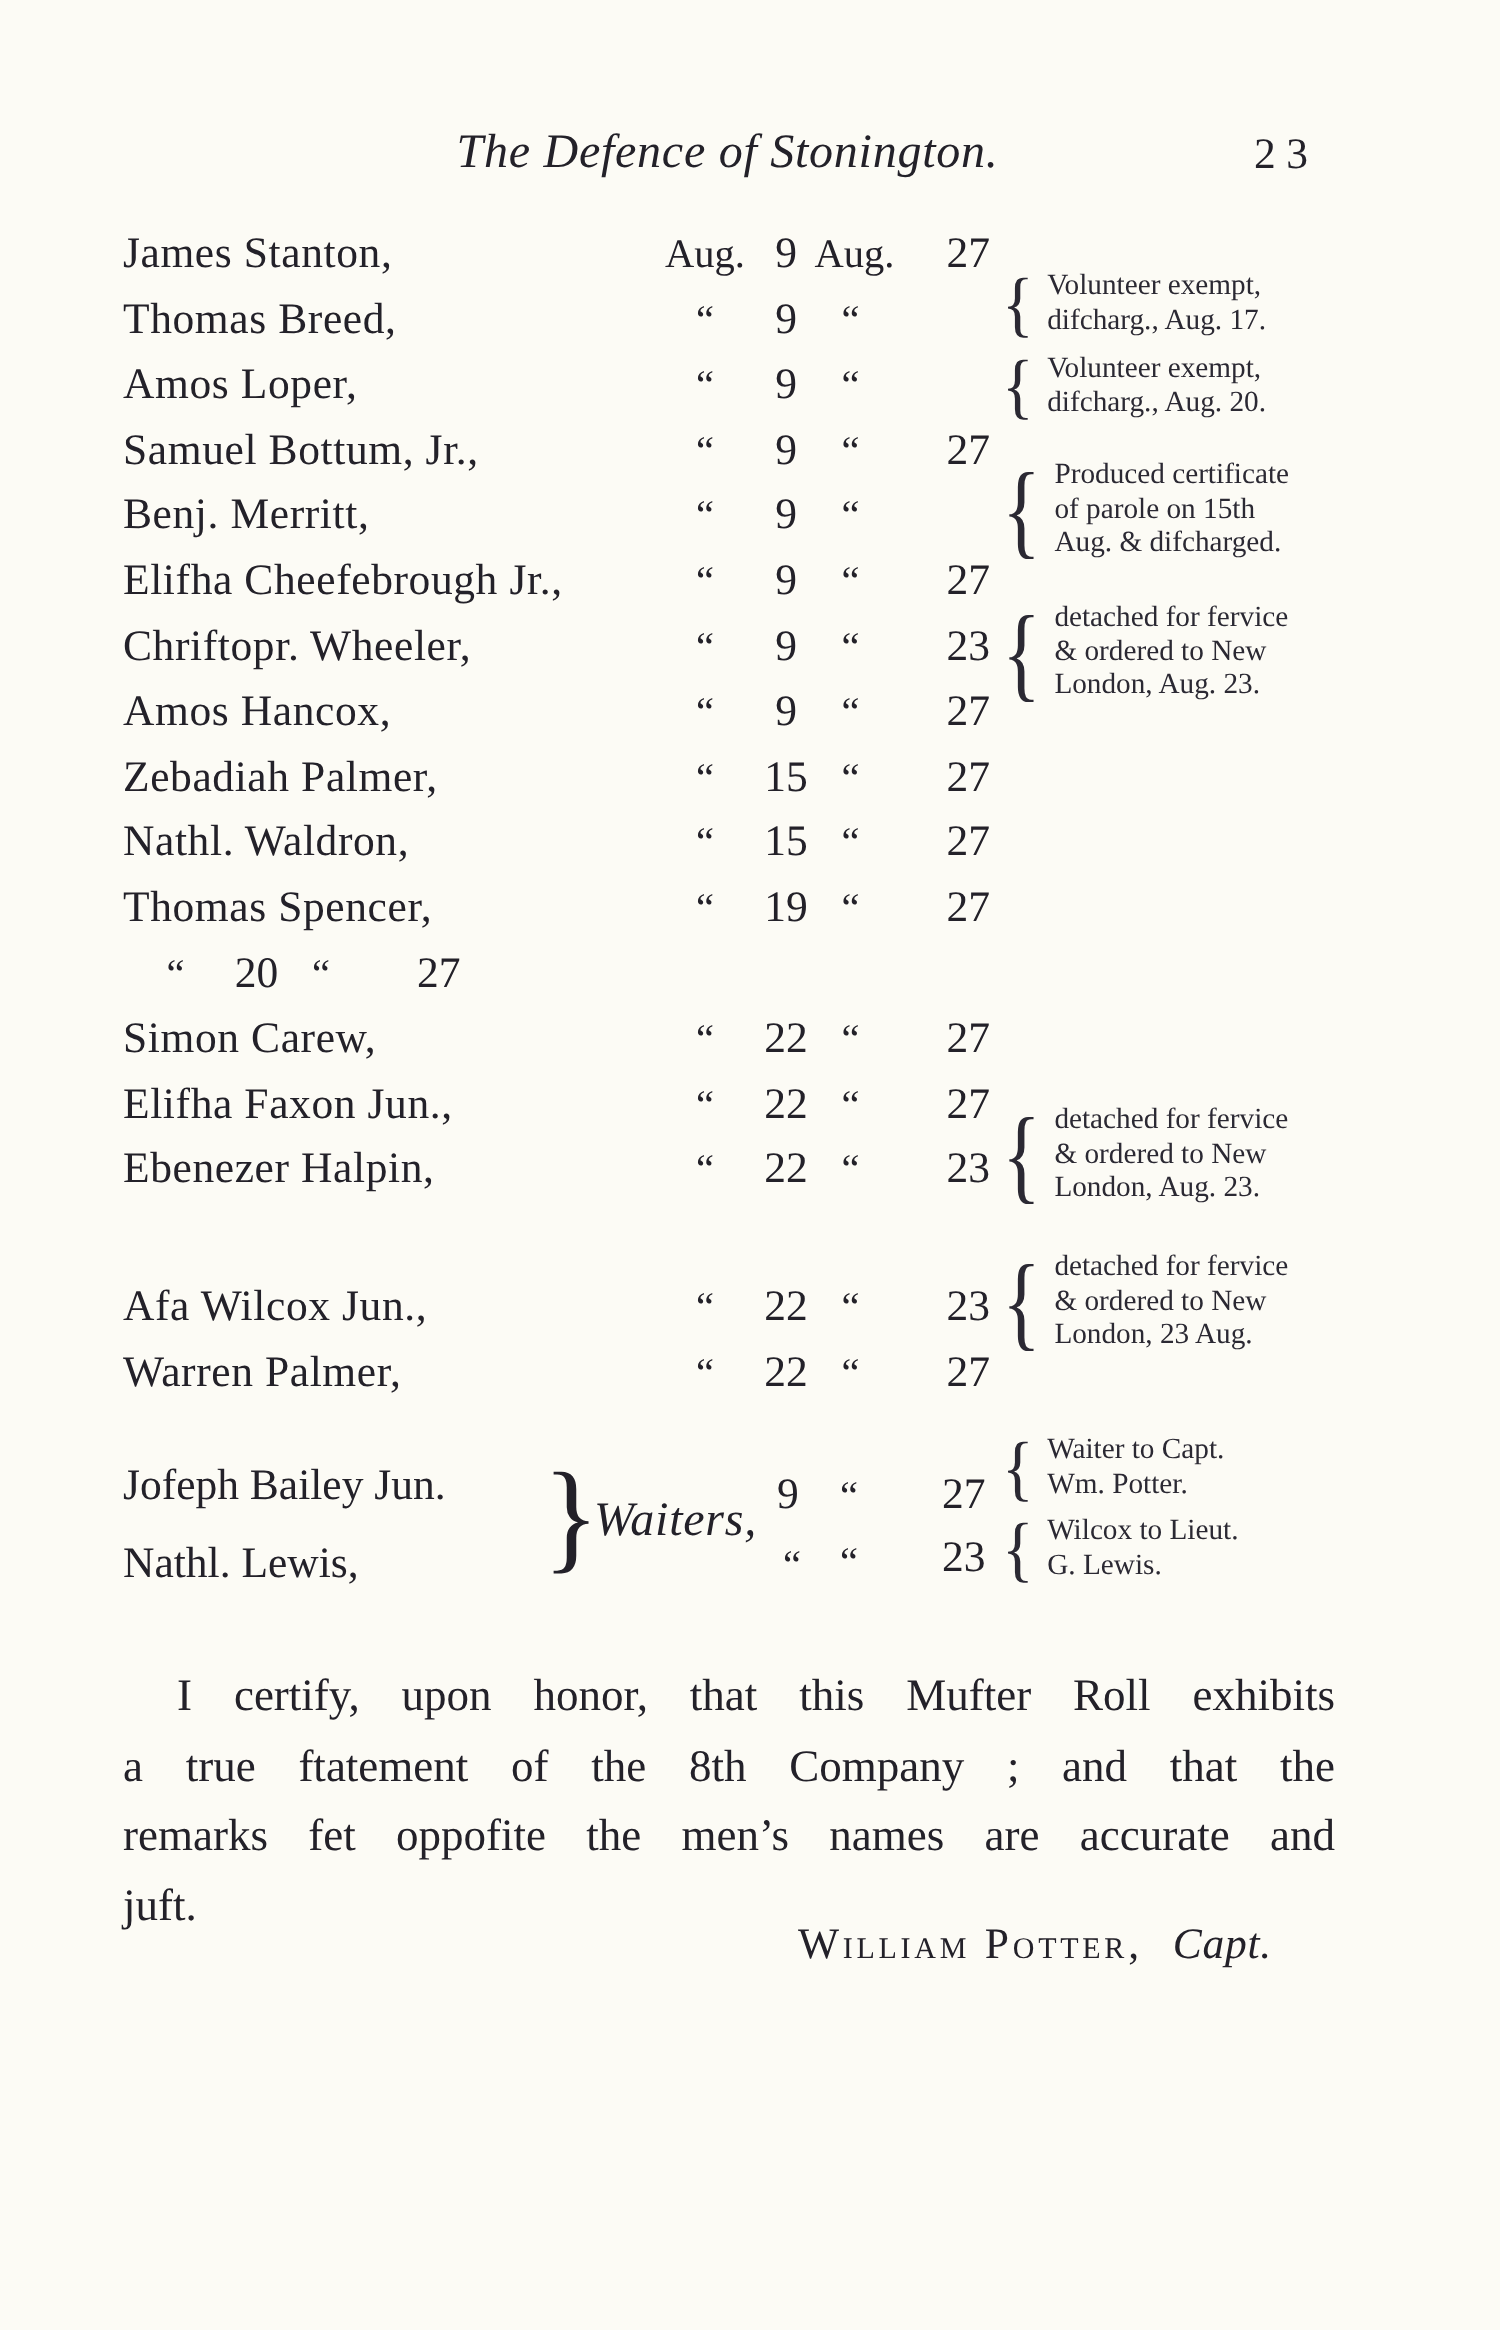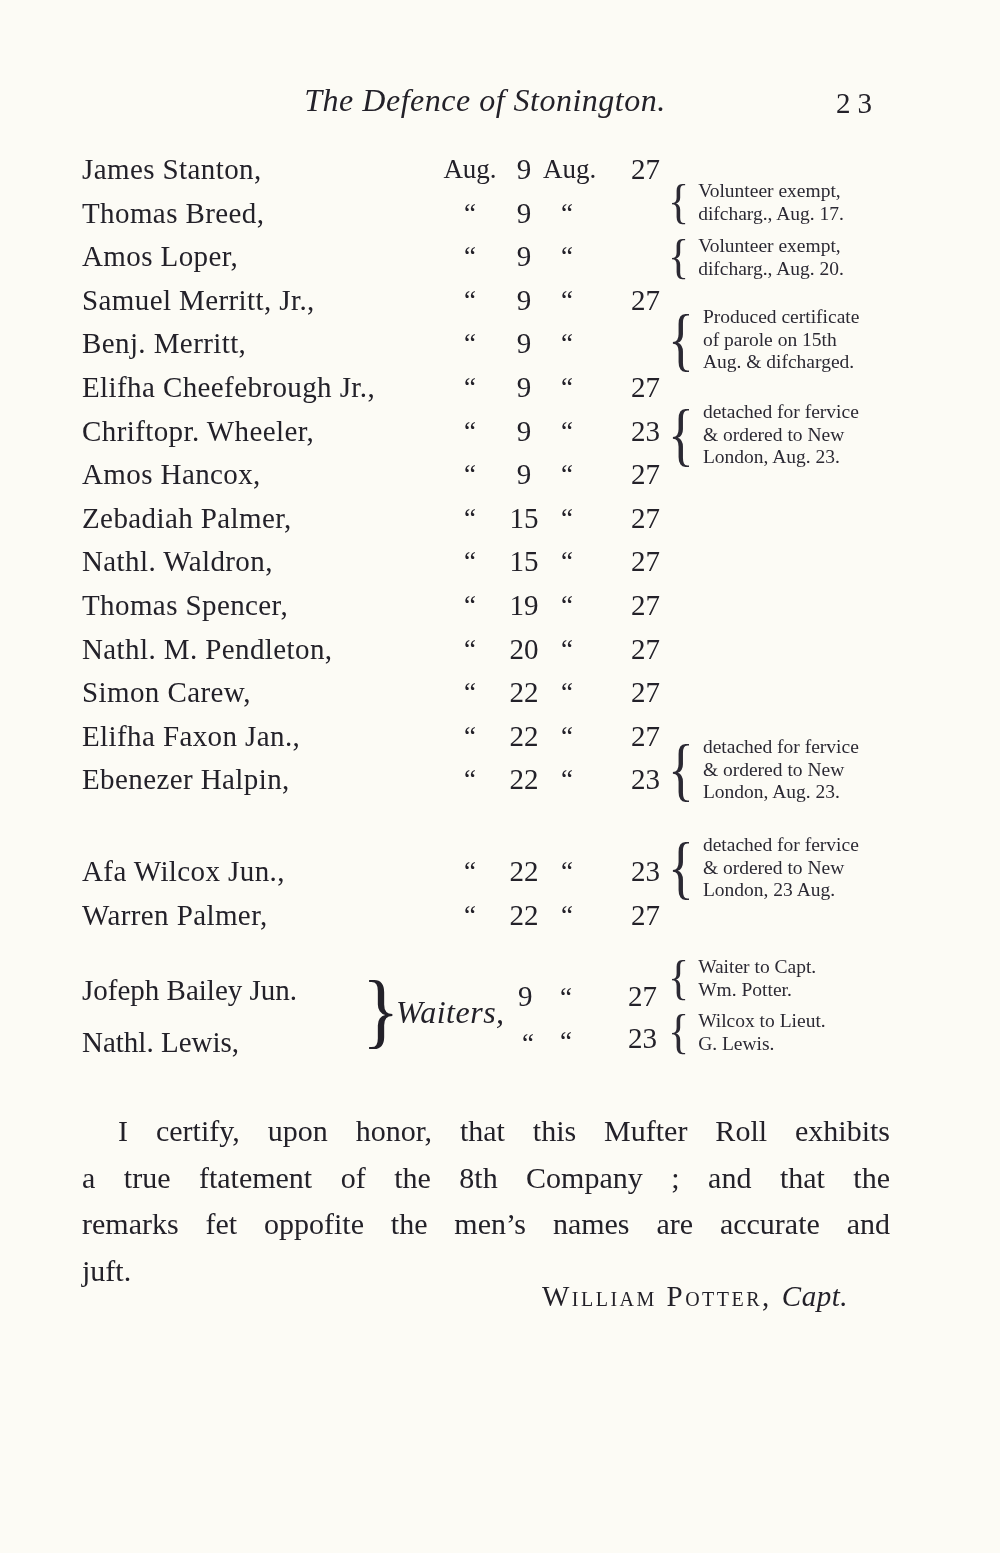--- a/index.html
+++ b/index.html
@@ -57,21 +57,21 @@
   .certify {
     position:absolute; top:1108px; left:82px; width:808px;
     font-size:30px; line-height:46.5px; word-spacing:3px;
   }
   .certify .cl { text-align:justify; text-align-last:justify; }
   .certify .cl.first { text-indent:36px; }
   .certify .cl.last { text-align:left; text-align-last:left; }
   
   .signature { position:absolute; top:1280px; left:0; width:848px; text-align:right; font-size:29px; }
   .sig-name { font-variant:small-caps; letter-spacing:2.5px; }
-  .sig-title { font-style:italic; margin-left:10px; letter-spacing:0.5px; }
+  .sig-title { font-style:italic; margin-left:20px; letter-spacing:0.5px; }
 </style>
 </head>
 <body>
 
 <div class="page">
 
   <div class="header-title">The Defence of Stonington.</div>
   <div class="page-number">23</div>
 
   <div class="roll">
@@ -90,21 +90,21 @@
       <span class="n2"></span>
     </div>
     <div class="row">
       <span class="name">Amos Loper,</span>
       <span class="m1">“</span>
       <span class="n1">9</span>
       <span class="m2">“</span>
       <span class="n2"></span>
     </div>
     <div class="row">
-      <span class="name">Samuel Merritt, Jr.,</span>
+      <span class="name">Samuel Bottum, Jr.,</span>
       <span class="m1">“</span>
       <span class="n1">9</span>
       <span class="m2">“</span>
       <span class="n2">27</span>
     </div>
     <div class="row">
       <span class="name">Benj. Merritt,</span>
       <span class="m1">“</span>
       <span class="n1">9</span>
       <span class="m2">“</span>
@@ -146,35 +146,34 @@
       <span class="n2">27</span>
     </div>
     <div class="row">
       <span class="name">Thomas Spencer,</span>
       <span class="m1">“</span>
       <span class="n1">19</span>
       <span class="m2">“</span>
       <span class="n2">27</span>
     </div>
     <div class="row">
-      <span class="name">Nathl. M. Pendleton,</span>
       <span class="m1">“</span>
       <span class="n1">20</span>
       <span class="m2">“</span>
       <span class="n2">27</span>
     </div>
     <div class="row">
       <span class="name">Simon Carew,</span>
       <span class="m1">“</span>
       <span class="n1">22</span>
       <span class="m2">“</span>
       <span class="n2">27</span>
     </div>
     <div class="row">
-      <span class="name">Elifha Faxon Jan.,</span>
+      <span class="name">Elifha Faxon Jun.,</span>
       <span class="m1">“</span>
       <span class="n1">22</span>
       <span class="m2">“</span>
       <span class="n2">27</span>
     </div>
     <div class="row">
       <span class="name">Ebenezer Halpin,</span>
       <span class="m1">“</span>
       <span class="n1">22</span>
       <span class="m2">“</span>

